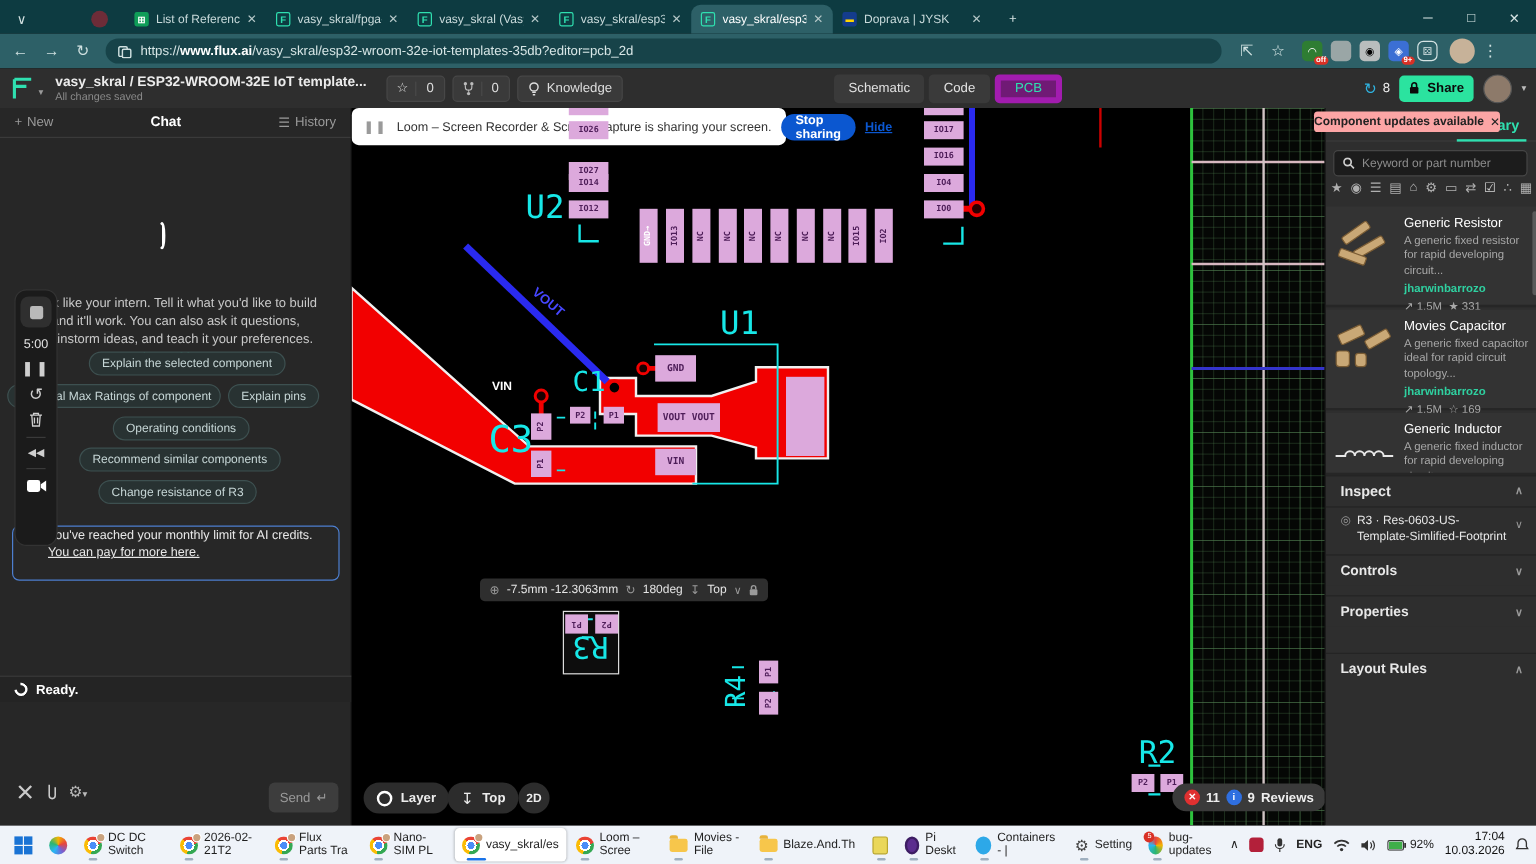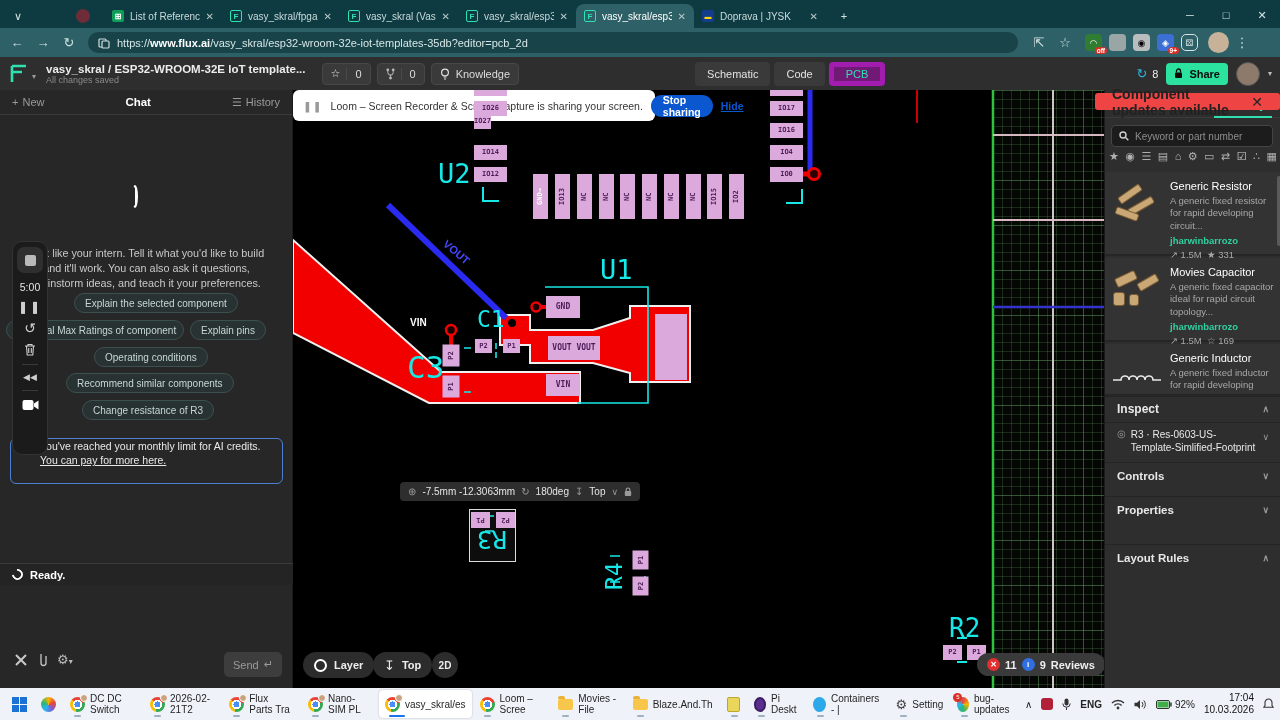--- a/index.html
+++ b/index.html
@@ -307,21 +307,21 @@
       <path d="M664,548 H674 M664,572 H674" stroke="#17e7e7" stroke-width="1.8"></path>
       <line x1="700" y1="0" x2="700" y2="598" stroke="#2ec23e" stroke-width="2.5"></line>
       <line x1="700" y1="45" x2="811" y2="45" stroke="#d8b8c0" stroke-width="2"></line>
       <line x1="700" y1="130" x2="811" y2="130" stroke="#d8b8c0" stroke-width="2"></line>
       <line x1="760" y1="0" x2="760" y2="598" stroke="#d0c4c4" stroke-width="2"></line>
       <line x1="700" y1="217" x2="811" y2="217" stroke="#3434cc" stroke-width="2.5"></line>
     </svg>
 
     <div class="pad" style="left:181px;top:0;width:33px;height:6px"></div>
     <div class="pad" style="left:181px;top:11px;width:33px;height:15px">IO26</div>
-    <div class="pad" style="left:181px;top:24px;width:17px;height:15px">IO27</div>
+    <div class="pad" style="left:181px;top:45px;width:33px;height:15px">IO27</div>
     <div class="pad" style="left:181px;top:55px;width:33px;height:15px">IO14</div>
     <div class="pad" style="left:181px;top:77px;width:33px;height:15px">IO12</div>
     <div class="pad v" style="left:240px;top:84px;width:15px;height:45px;color:#fff;background:#dca9dc">GND→</div>
     <div class="pad v" style="left:262px;top:84px;width:15px;height:45px">IO13</div>
     <div class="pad v" style="left:284px;top:84px;width:15px;height:45px">NC</div>
     <div class="pad v" style="left:306px;top:84px;width:15px;height:45px">NC</div>
     <div class="pad v" style="left:327px;top:84px;width:15px;height:45px">NC</div>
     <div class="pad v" style="left:349px;top:84px;width:15px;height:45px">NC</div>
     <div class="pad v" style="left:371px;top:84px;width:15px;height:45px">NC</div>
     <div class="pad v" style="left:393px;top:84px;width:15px;height:45px">NC</div>
@@ -489,21 +489,21 @@
       <span>Properties</span>
         <span class="chev">∨</span>
     </div>
     <div class="secrow" style="top:454px;height:26px;font-weight:bold;font-size:11.5px">
       <span>Layout Rules</span>
         <span class="chev">∧</span>
     </div>
 
   </div>
 
-  <div class="abs" style="left:1095px;top:93px;height:17px;background:#ef4444;border-radius:3px;display:flex;align-items:center;gap:5px;padding:0 17px;font-size:14px;color:#222;z-index:40">
+  <div class="abs" style="left:1095px;top:93px;height:17px;background:#fca5a5;border-radius:3px;display:flex;align-items:center;gap:5px;padding:0 0;font-size:10px;color:#222;z-index:40">
     <span style="font-weight:bold">Component updates available</span>
     <span>✕</span>
   </div>
 
   <div id="taskbar" class="abs">
     <div class="tbtn">
       <span style="display:grid;grid-template-columns:7px 7px;gap:1px">
         <i class="i" style="width:7px;height:7px;background:#1a73d4"></i>
           <i class="i" style="width:7px;height:7px;background:#1a73d4"></i>
           <i class="i" style="width:7px;height:7px;background:#1a73d4"></i>

